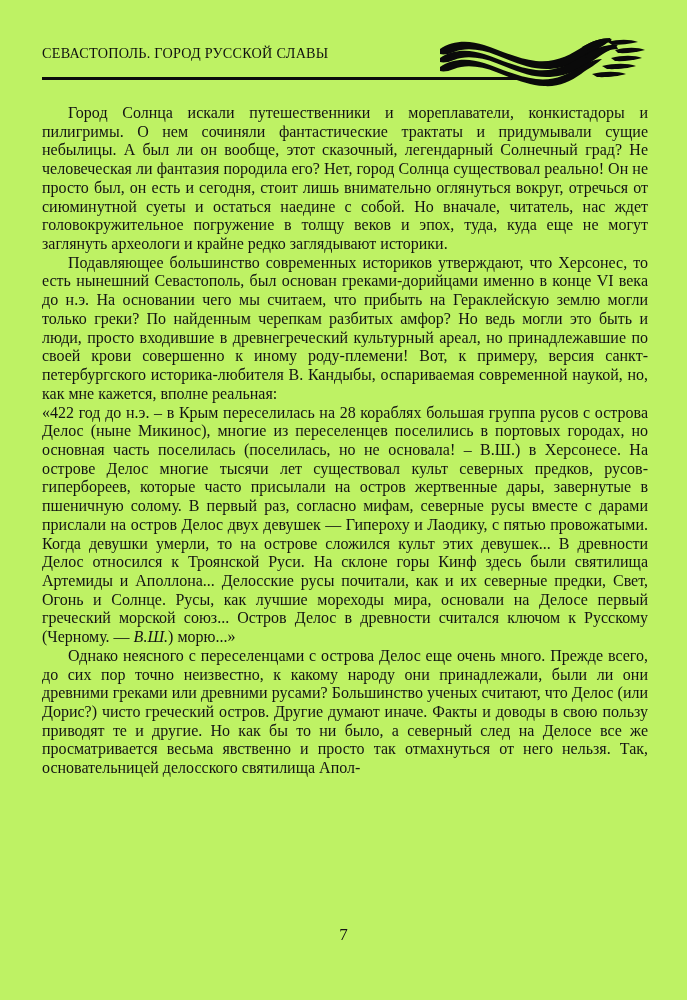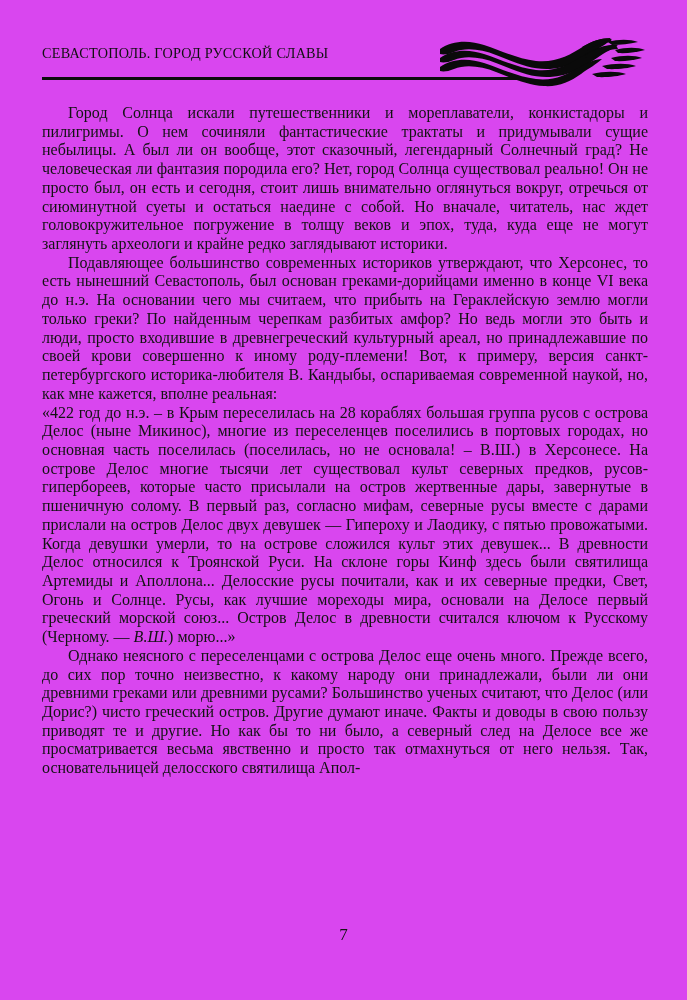--- a/index.html
+++ b/index.html
@@ -16,21 +16,21 @@
     color: #111111;
     position: relative;
   }
 
   .page {
     position: absolute;
     left: 0;
     top: 0;
     width: 687px;
     height: 1000px;
-    background: #d946ef;
+    background: #bef264;
     text-decoration: underline;
   }
 
   
   .running-head {
     position: absolute;
     left: 42px;
     top: 46px;
     width: 605px;
     height: 42px;

